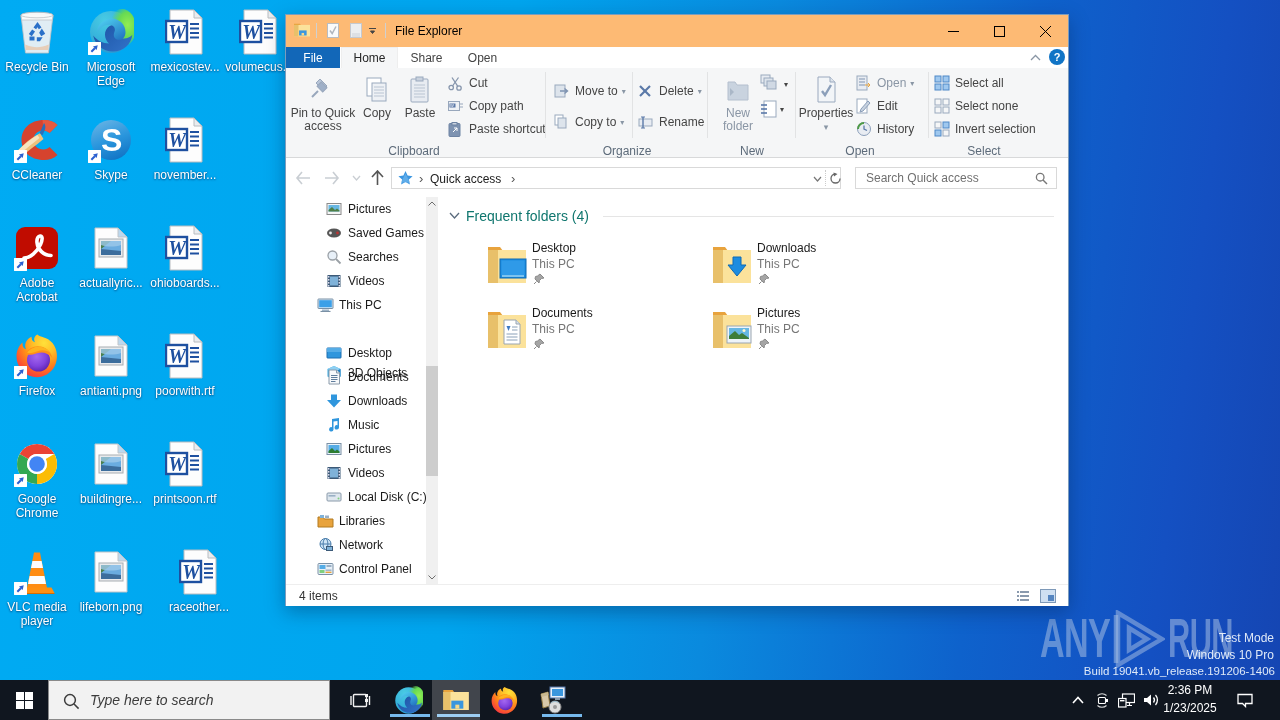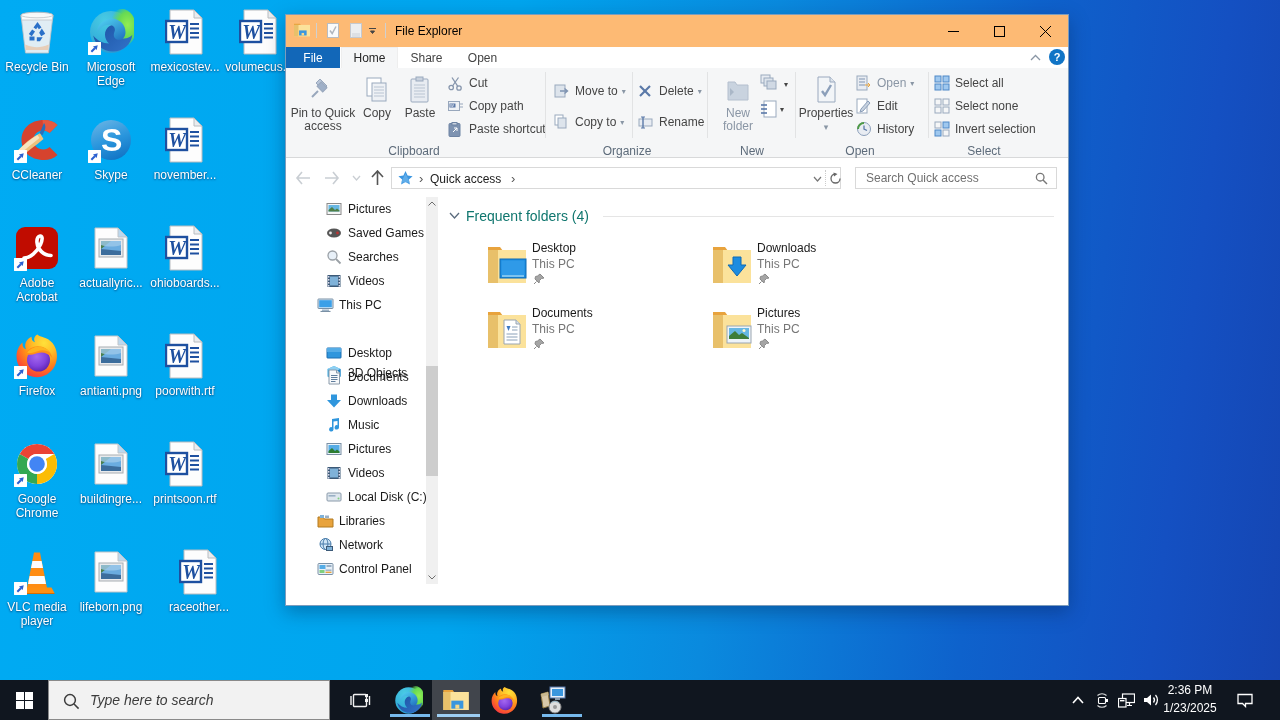--- a/index.html
+++ b/index.html
@@ -353,20 +353,34 @@
       <div class="lb">lifeborn.png</div>
     </div>
     <div class="dicon" style="left:162px;top:548px;">
       <div class="ic">
           <svg width="40" height="46" viewBox="0 0 40 46">
             <use href="#wordico"></use>
           </svg>
         </div>
       <div class="lb">raceother...</div>
     </div>
+  </div>
+  <div id="wm">
+    <div class="wl" style="left:0px;">ANY</div>
+    <svg style="position:absolute;left:69px;top:10px;" width="56" height="58" viewBox="0 0 56 58">
+      <g fill="none" stroke="#a4bee2" stroke-opacity="0.52" stroke-width="4.5">
+        <path d="M7 5 L7 53"></path>
+        <path d="M9 3 L53 29 L9 55 Z"></path>
+        <path d="M20 18 L38 29 L20 40 Z"></path>
+      </g>
+    </svg>
+    <div class="wl" style="left:128px;transform:scale(0.56,1.0);">RUN</div>
+    <div class="t1">Test Mode</div>
+    <div class="t2">Windows 10 Pro</div>
+    <div class="t3">Build 19041.vb_release.191206-1406</div>
   </div>
   <div id="win">
     <div id="titlebar">
       <svg style="position:absolute;left:7px;top:7px;" width="18" height="16" viewBox="0 0 42 38">
         <path d="M2 4 L16 4 L19 8 L2 8 Z" fill="#e8a33d"></path>
         <path d="M2 7 L40 7 L40 34 L2 34 Z" fill="#f7d98a"></path>
         <path d="M2 7 L13 7 L13 34 L2 34 Z" fill="#e8c06a"></path>
         <path d="M13 7 L40 7 L40 34 L13 34 Z" fill="#fbe29b"></path>
         <rect x="14" y="20" width="18" height="12" fill="#3a96dd"></rect>
         <rect x="20" y="26" width="6" height="6" fill="#f7d98a"></rect>
@@ -864,20 +878,37 @@
               </g>
           </svg>
           <div class="tname">Pictures</div>
           <div class="tsub">This PC</div>
           <svg class="pin" width="12" height="12" viewBox="0 0 12 12">
               <path d="M7 1 L11 5 L8.5 5.5 L6.5 7.5 L6 10 L2 6 L2.5 3.5 L4.5 3 Z M3.5 8.5 L1 11" stroke="#8a8a8a" fill="#a5a5a5" stroke-width="1"></path>
             </svg>
         </div>
       </div>
     </div>
+    <div id="statusbar">
+        <span class="cnt">4 items</span>
+      <svg style="position:absolute;right:38px;top:5px;" width="14" height="12" viewBox="0 0 14 12">
+          <g fill="#8a9aae">
+            <rect x="1" y="1" width="2" height="2"></rect>
+            <rect x="4" y="1" width="9" height="2"></rect>
+            <rect x="1" y="5" width="2" height="2"></rect>
+            <rect x="4" y="5" width="9" height="2"></rect>
+            <rect x="1" y="9" width="2" height="2"></rect>
+            <rect x="4" y="9" width="9" height="2"></rect>
+          </g>
+        </svg>
+      <svg style="position:absolute;right:12px;top:4px;" width="16" height="14" viewBox="0 0 16 14">
+          <rect x="0.5" y="0.5" width="15" height="13" fill="#cfe0f2" stroke="#7e99b8"></rect>
+          <rect x="8" y="6" width="6" height="6" fill="#5585c0"></rect>
+        </svg>
+      </div>
   </div>
   <div id="taskbar">
     <div class="tbicon" style="left:0px;">
         <svg width="17" height="17" viewBox="0 0 17 17">
           <g fill="#fff">
             <rect x="0" y="0" width="8" height="8"></rect>
             <rect x="9" y="0" width="8" height="8"></rect>
             <rect x="0" y="9" width="8" height="8"></rect>
             <rect x="9" y="9" width="8" height="8"></rect>
           </g>

